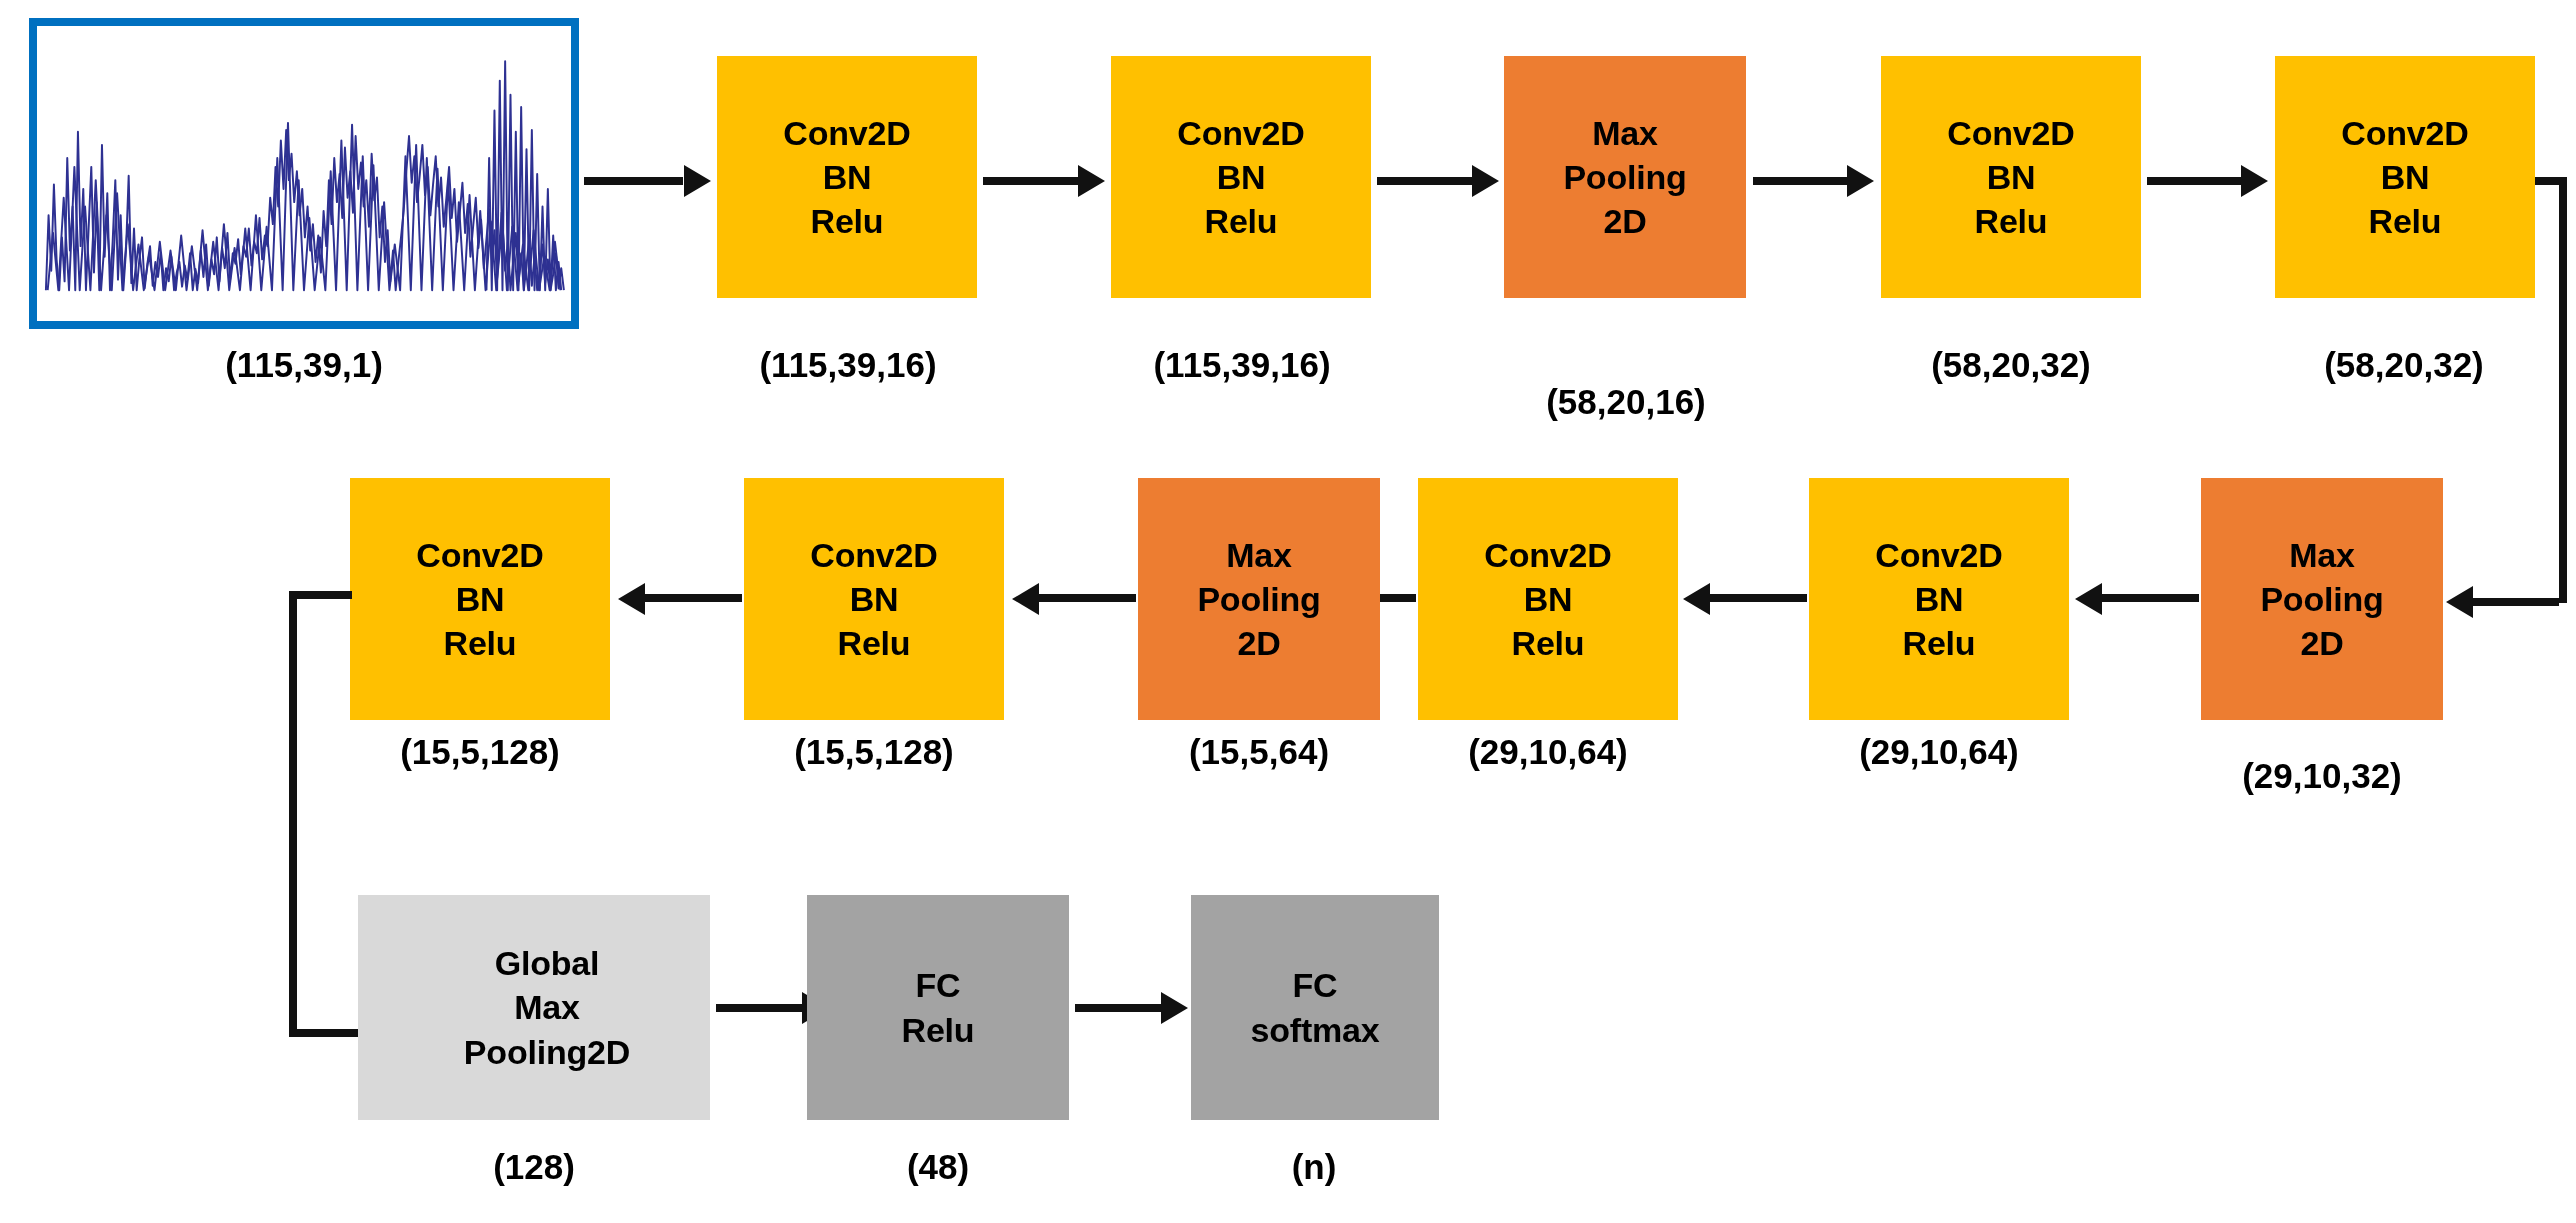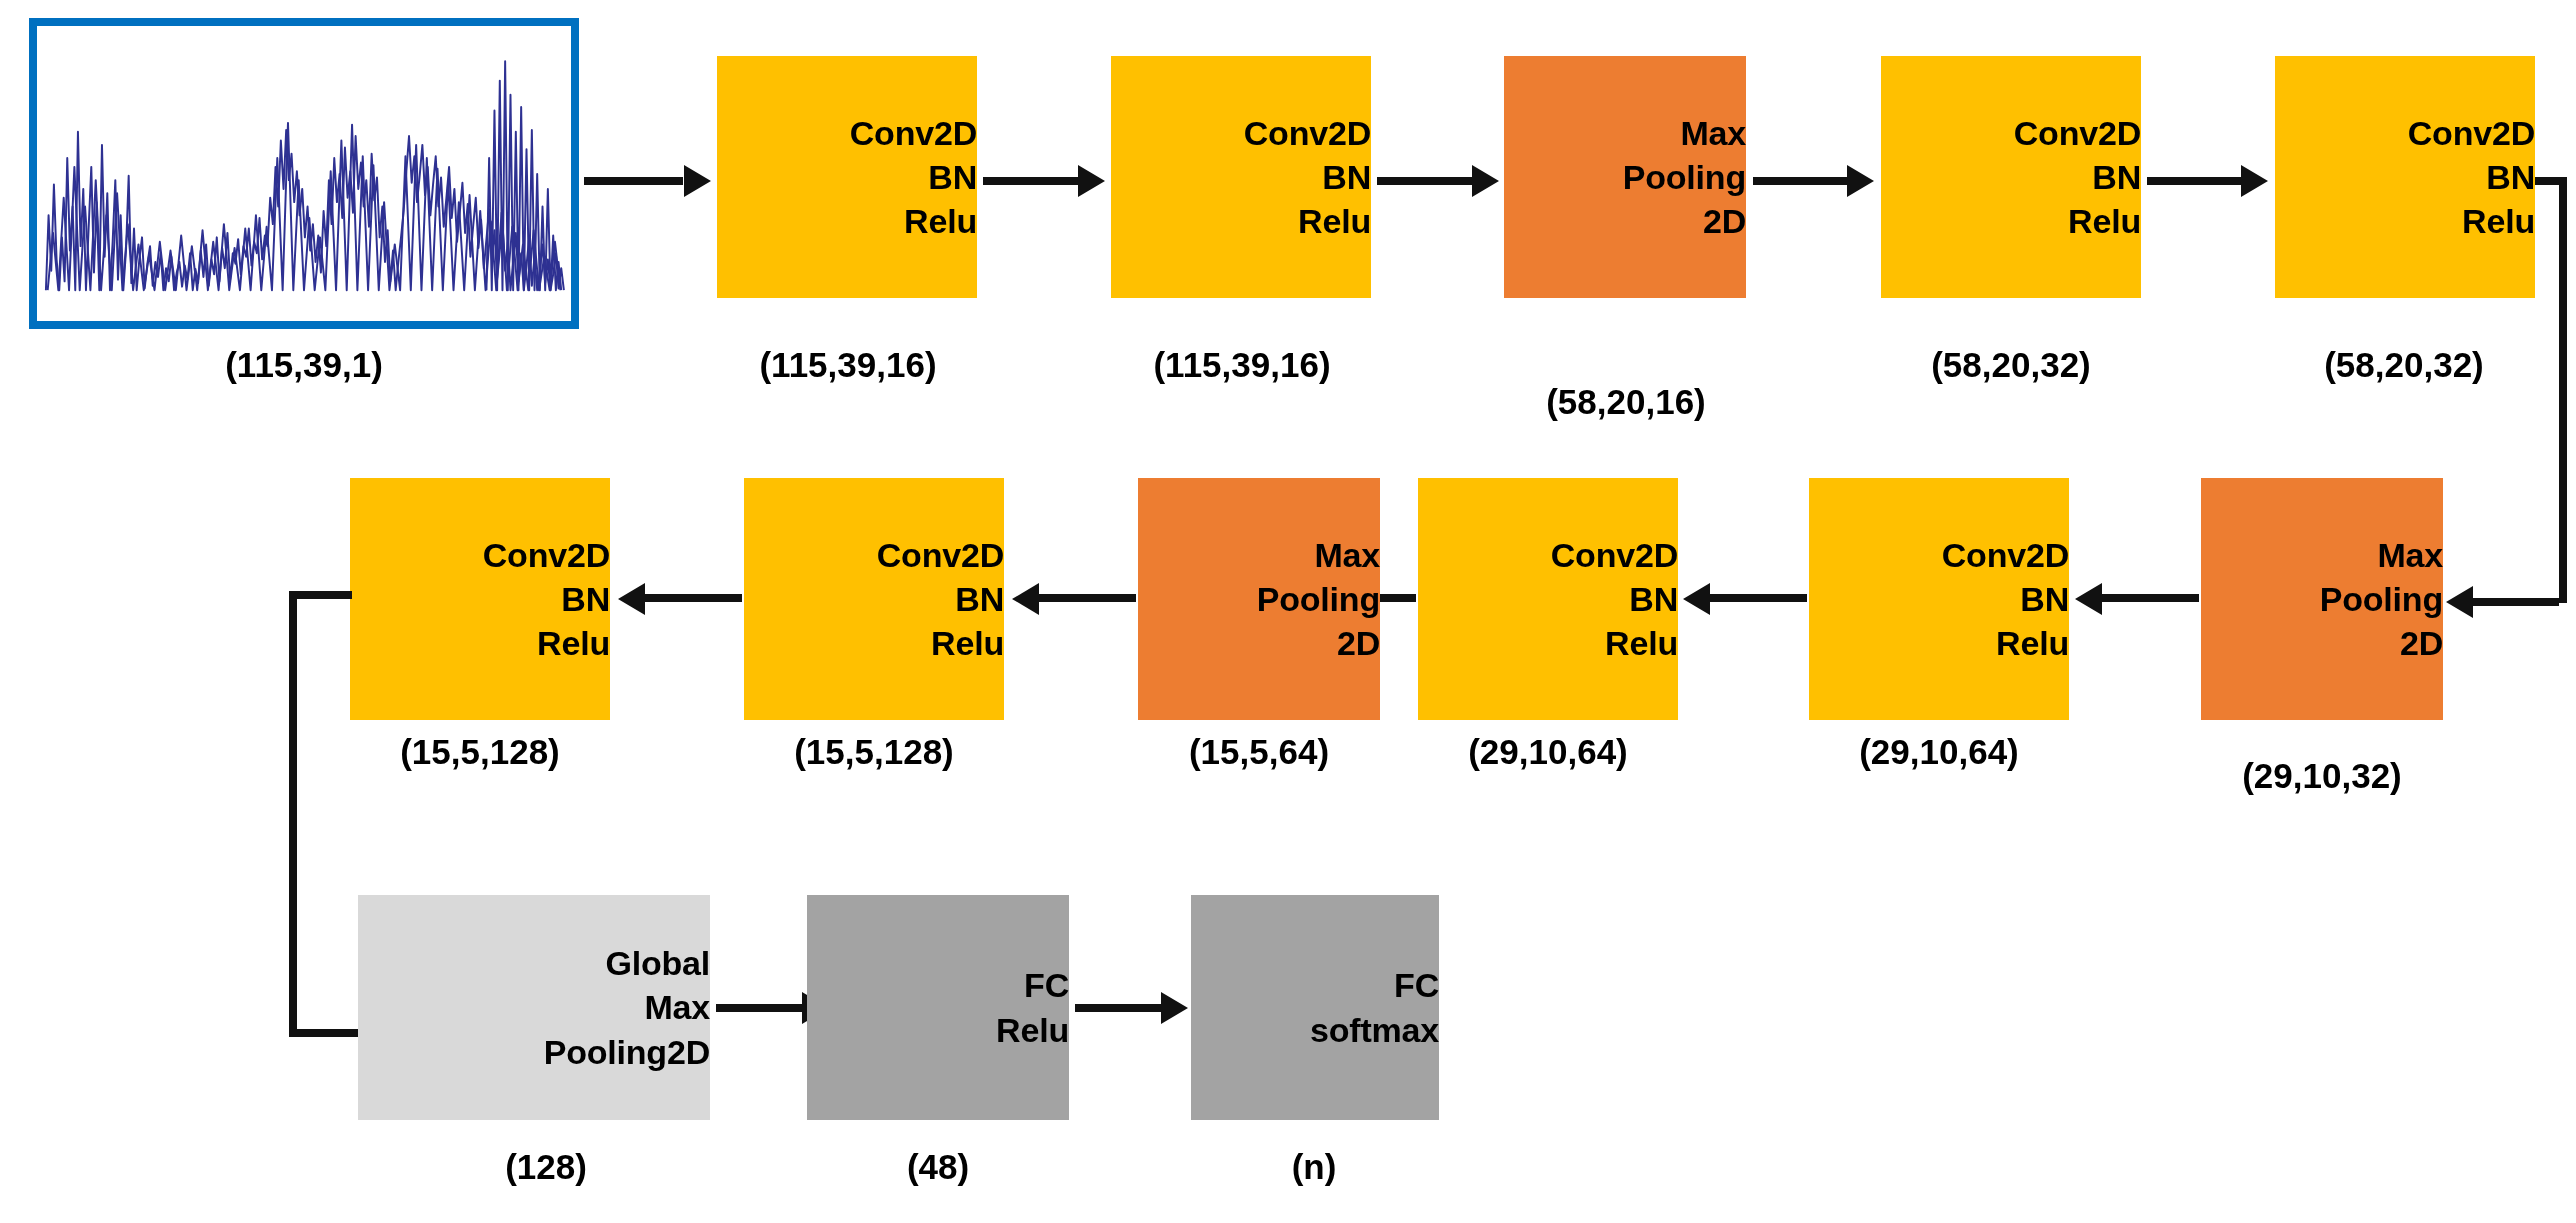--- a/index.html
+++ b/index.html
@@ -7,21 +7,21 @@
     position:relative;
     width:2576px;height:1223px;
     background:#fff;
     font-family:"Liberation Sans", sans-serif;
     overflow:hidden;
   }
   
   .node{
     position:absolute;
     display:flex;flex-direction:column;
-    align-items:flex-end;justify-content:center;
+    align-items:center;justify-content:center;
     box-sizing:border-box;
     color:#000;
     font-weight:bold;
     font-size:34px;
     line-height:1.30;
     text-align:center;
     letter-spacing:-0.2px;
   }
   .node .ln{display:block;white-space:nowrap;}
   .t-conv{background:#FFC000;}
@@ -233,21 +233,21 @@
   <div class="lineh" style="left:289px;top:591px;width:63px;"></div>
   <div class="linev" style="left:289px;top:591px;height:446px;"></div>
   <div class="lineh" style="left:289px;top:1029px;width:74px;"></div>
   <div class="arrow right" style="left:361px;top:1017px;"></div>
 
   <div class="node t-gap" style="left:358px;top:895px;width:352px;height:225px;padding-left:26px;">
     <span class="ln">Global</span>
     <span class="ln">Max</span>
     <span class="ln">Pooling2D</span>
   </div>
-  <div class="shape" style="left:397px;top:1147px;width:298px;">(128)</div>
+  <div class="shape" style="left:385px;top:1147px;width:298px;">(128)</div>
 
   <div class="lineh" style="left:716px;top:1004px;width:86px;"></div>
   <div class="arrow right" style="left:802px;top:992px;"></div>
 
   <div class="node t-fc" style="left:807px;top:895px;width:262px;height:225px;">
     <span class="ln">FC</span>
     <span class="ln">Relu</span>
   </div>
   <div class="shape" style="left:789px;top:1147px;width:298px;">(48)</div>
 

